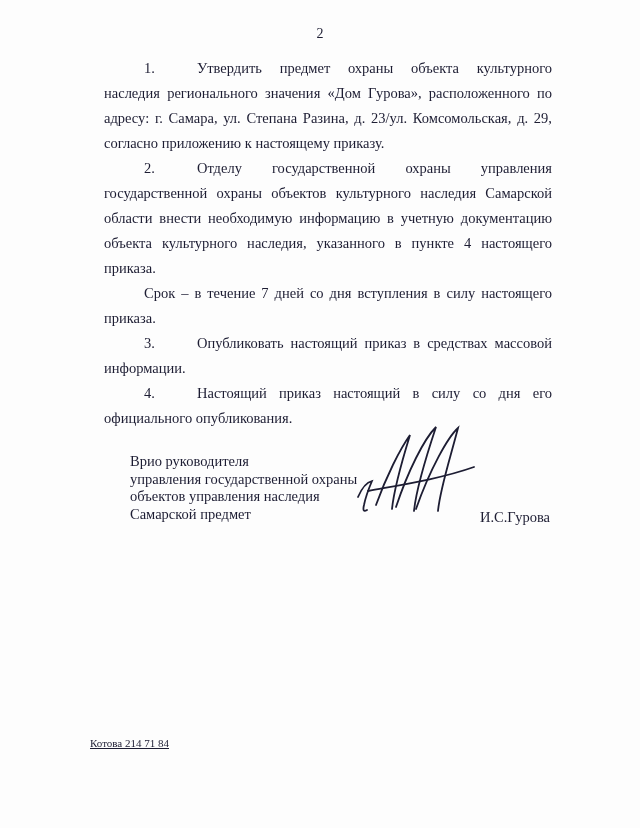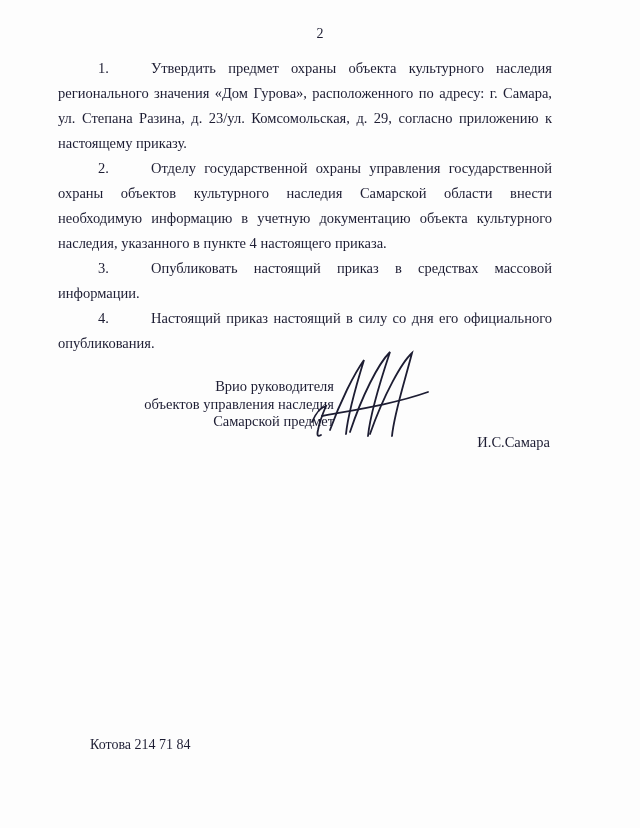--- a/index.html
+++ b/index.html
@@ -13,41 +13,41 @@
     font-family: "Liberation Serif", serif;
     color: #1d1d33;
     overflow: hidden;
   }
   .page-number {
     text-align: center;
     padding-top: 26px;
     font-size: 14px;
   }
   .content {
-    padding: 14px 88px 0 58px;
+    padding: 14px 88px 0 104px;
     font-size: 14.5px;
     line-height: 25px;
     text-align: justify;
   }
   .para { text-indent: 40px; margin: 0; }
   .num {
     display: inline-block;
     min-width: 53px;
     text-indent: 0;
   }
   .signature {
     position: relative;
     margin-top: 22px;
     height: 100px;
     text-align: left;
   }
   .sig-left {
     width: 250px;
     margin-left: 26px;
-    text-align: right;
+    text-align: left;
     font-size: 14.5px;
     line-height: 17.5px;
     text-indent: 0;
   }
   .sig-scribble {
     position: absolute;
     left: 248px;
     top: -28px;
     width: 150px;
     height: 95px;
@@ -56,57 +56,60 @@
     position: absolute;
     right: 2px;
     top: 52px;
     font-size: 14.5px;
     text-indent: 0;
   }
   .footer {
     position: absolute;
     left: 90px;
     top: 737px;
-    font-size: 14px;
+    font-size: 11px;
+    text-decoration: underline;
   }
 </style>
 </head>
 <body>
 
 <div class="page">
 
   <div class="page-number">2</div>
 
   <div class="content">
 
     <p class="para"><span class="num">1.</span><span>Утвердить предмет охраны объекта культурного наследия регионального значения «Дом Гурова», расположенного по адресу: г. Самара, ул. Степана Разина, д. 23/ул. Комсомольская, д. 29, согласно приложению к настоящему приказу.</span></p>
 
     <p class="para"><span class="num">2.</span><span>Отделу государственной охраны управления государственной охраны объектов культурного наследия Самарской области внести необходимую информацию в учетную документацию объекта культурного наследия, указанного в пункте 4 настоящего приказа.</span></p>
 
+    <p class="para"><span>Срок – в течение 7 дней со дня вступления в силу настоящего приказа.</span></p>
 
     <p class="para"><span class="num">3.</span><span>Опубликовать настоящий приказ в средствах массовой информации.</span></p>
 
     <p class="para"><span class="num">4.</span><span>Настоящий приказ настоящий в силу со дня его официального опубликования.</span></p>
 
 
     <div class="signature">
       <div class="sig-left">
         <div>Врио руководителя</div>
+        <div>управления государственной охраны</div>
         <div>объектов управления наследия</div>
         <div>Самарской предмет</div>
       </div>
 
       <svg class="sig-scribble" viewBox="0 0 150 95" xmlns="http://www.w3.org/2000/svg" fill="none" stroke="#1d1d33" stroke-width="1.8" stroke-linecap="round">
         <path d="M6,72 q6,-14 14,-16 q-6,14 -8,24 q-2,8 3,5"></path>
         <path d="M24,80 C34,52 48,24 58,10 C50,36 42,64 40,84"></path>
         <path d="M44,82 C56,46 72,14 84,2 C74,32 64,66 62,86"></path>
         <path d="M64,84 C78,44 96,12 106,3 C98,34 88,64 86,86"></path>
         <path d="M16,66 C48,60 88,54 122,42"></path>
       </svg>
 
-      <div class="sig-name">И.С.Самара</div>
+      <div class="sig-name">И.С.Гурова</div>
     </div>
 
   </div>
 
   <div class="footer">Котова 214 71 84</div>
 
 </div>
 
 </body></html>

